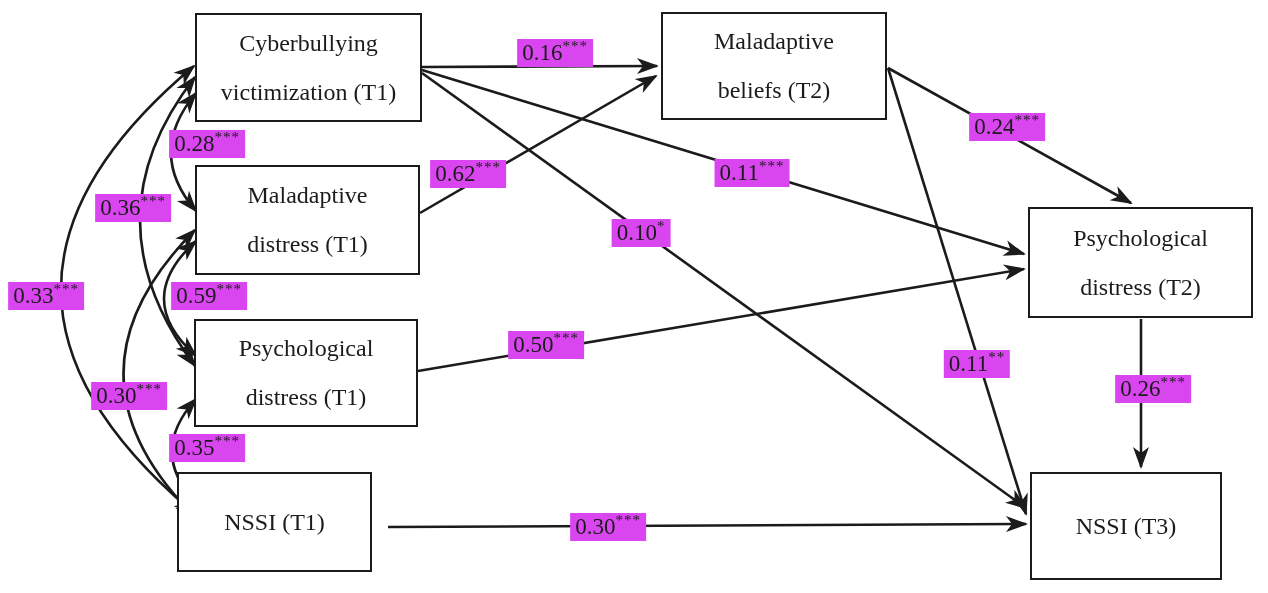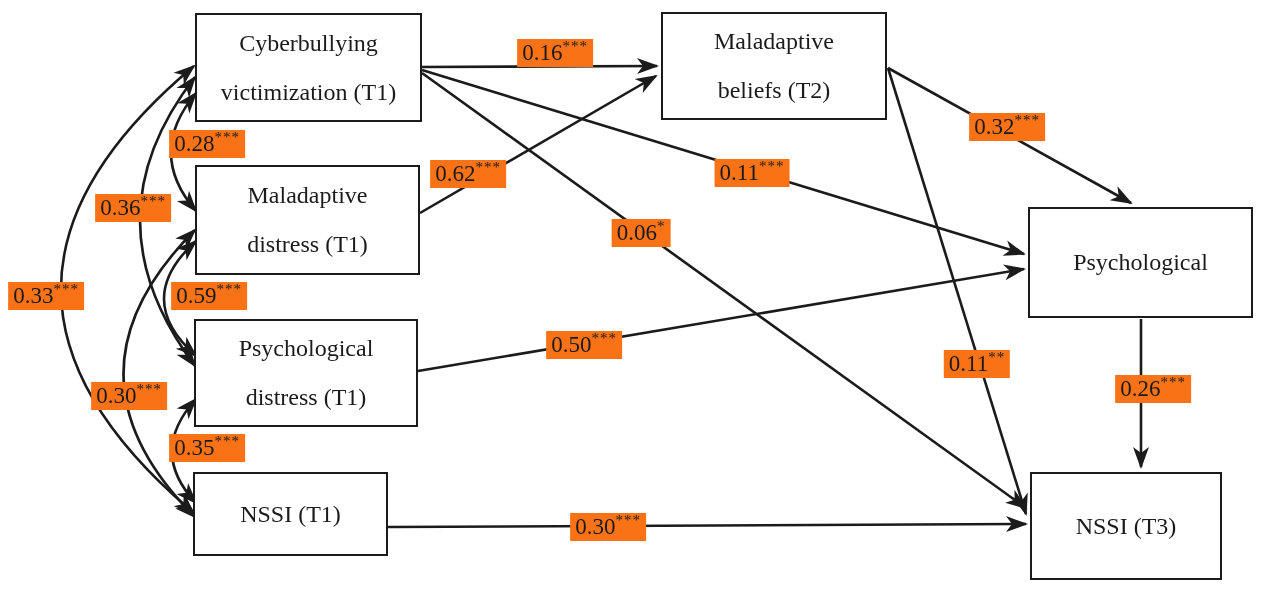--- a/index.html
+++ b/index.html
@@ -9,21 +9,21 @@
   }
   .wires{position:absolute;left:0;top:0;z-index:1;}
   .node{
     position:absolute;z-index:2;box-sizing:border-box;
     border:2.5px solid #1b1b1b;background:#ffffff;
     display:flex;flex-direction:column;justify-content:center;align-items:center;
     font-size:24px;line-height:49px;text-align:center;white-space:nowrap;
   }
   .coef{
     position:absolute;z-index:3;transform:translate(-50%,-50%);
-    background:#f97316;padding:1px 5px;font-size:23px;white-space:nowrap;line-height:26px;text-align:center;
+    background:#d946ef;padding:1px 5px;font-size:23px;white-space:nowrap;line-height:26px;text-align:center;
   }
   .coef sup{font-size:15px;line-height:0;letter-spacing:1px;}
 </style>
 </head>
 <body>
 
 <div class="stage">
 
   <svg class="wires" width="1268" height="593" viewBox="0 0 1268 593">
     <defs>
@@ -58,43 +58,44 @@
     <div>victimization (T1)</div>
   </div>
   <div class="node" style="left:195px;top:165px;width:225px;height:110px">
     <div>Maladaptive</div>
     <div>distress (T1)</div>
   </div>
   <div class="node" style="left:194px;top:319px;width:224px;height:108px">
     <div>Psychological</div>
     <div>distress (T1)</div>
   </div>
-  <div class="node" style="left:193px;top:472px;width:195px;height:84px">
+  <div class="node" style="left:177px;top:472px;width:195px;height:100px">
     <div>NSSI (T1)</div>
     <div></div>
   </div>
   <div class="node" style="left:661px;top:12px;width:226px;height:108px">
     <div>Maladaptive</div>
     <div>beliefs (T2)</div>
   </div>
   <div class="node" style="left:1028px;top:207px;width:225px;height:111px">
     <div>Psychological</div>
+    <div>distress (T2)</div>
   </div>
   <div class="node" style="left:1030px;top:472px;width:192px;height:108px">
     <div>NSSI (T3)</div>
     <div></div>
   </div>
 
   <div class="coef" style="left:555px;top:53px"><span>0.16</span><sup>***</sup></div>
   <div class="coef" style="left:468px;top:174px"><span>0.62</span><sup>***</sup></div>
   <div class="coef" style="left:752px;top:173px"><span>0.11</span><sup>***</sup></div>
-  <div class="coef" style="left:641px;top:233px"><span>0.06</span><sup>*</sup></div>
-  <div class="coef" style="left:584px;top:345px"><span>0.50</span><sup>***</sup></div>
+  <div class="coef" style="left:641px;top:233px"><span>0.10</span><sup>*</sup></div>
+  <div class="coef" style="left:546px;top:345px"><span>0.50</span><sup>***</sup></div>
   <div class="coef" style="left:608px;top:527px"><span>0.30</span><sup>***</sup></div>
-  <div class="coef" style="left:1007px;top:127px"><span>0.32</span><sup>***</sup></div>
+  <div class="coef" style="left:1007px;top:127px"><span>0.24</span><sup>***</sup></div>
   <div class="coef" style="left:977px;top:364px"><span>0.11</span><sup>**</sup></div>
   <div class="coef" style="left:1153px;top:389px"><span>0.26</span><sup>***</sup></div>
 
   <div class="coef" style="left:207px;top:144px"><span>0.28</span><sup>***</sup></div>
   <div class="coef" style="left:133px;top:208px"><span>0.36</span><sup>***</sup></div>
   <div class="coef" style="left:46px;top:296px"><span>0.33</span><sup>***</sup></div>
   <div class="coef" style="left:209px;top:296px"><span>0.59</span><sup>***</sup></div>
   <div class="coef" style="left:129px;top:396px"><span>0.30</span><sup>***</sup></div>
   <div class="coef" style="left:207px;top:448px"><span>0.35</span><sup>***</sup></div>
 

